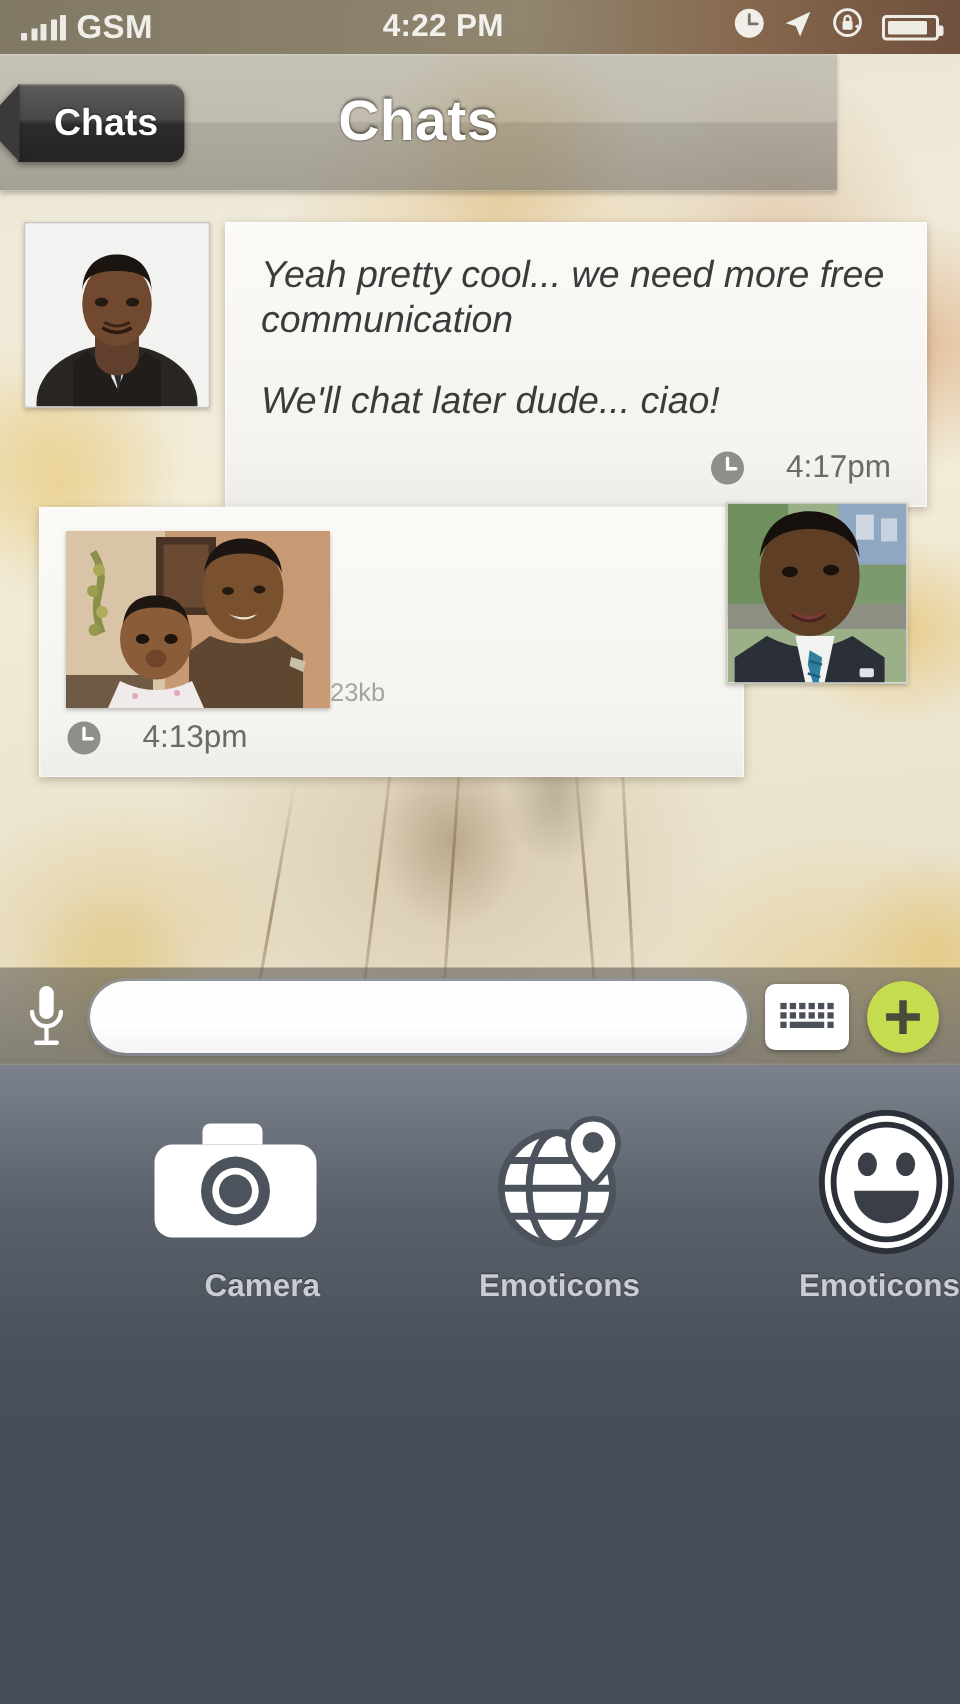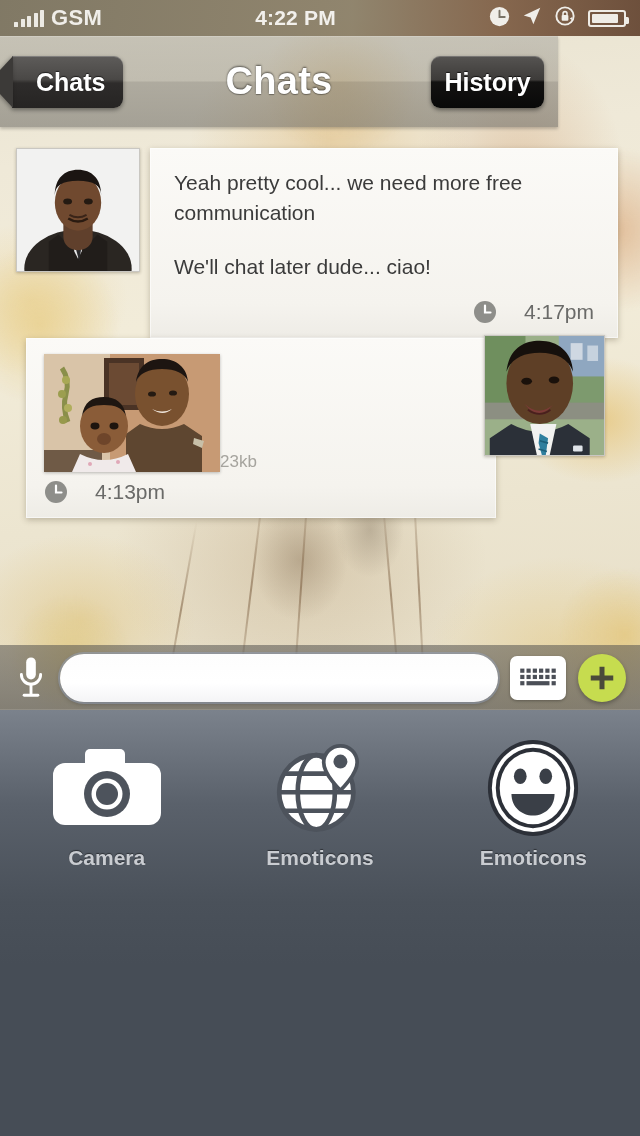--- a/index.html
+++ b/index.html
@@ -110,21 +110,21 @@
   .messages { position:absolute; left:0; top:127px; width:640px; height:518px; z-index:10; }
 
   .msg-row { position:absolute; display:flex; }
   .bubble {
     background:linear-gradient(to bottom,#fbfaf7 0%,#f5f3ee 82%,#eeece6 100%);
     box-shadow:0 2px 6px rgba(60,50,30,.28), 0 0 0 1px rgba(255,255,255,.55) inset;
   }
   .avatar { background:#fff; border:1px solid #c9c7c2; box-shadow:0 1px 3px rgba(60,50,30,.3); overflow:hidden; position:relative; }
   .avatar svg { display:block; width:100%; height:100%; }
 
-  .msg-text { font-size:21px; line-height:30px; color:#3b3b3b; }
+  .msg-text { font-size:25px; line-height:30px; color:#3b3b3b;font-style:italic; }
   .msg-text .gap { display:block; height:24px; }
   .meta { display:flex; align-items:center; gap:27px; }
   .clock-ic { width:24px; height:24px; flex:0 0 auto; }
   .time { font-size:21px; color:#6a6a68; }
   .kb-size { font-size:17px; color:#a6a49e; }
 
   
   .inputbar {
     position:absolute; left:0; top:645px; width:640px; height:65px; z-index:25;
     background:linear-gradient(to bottom, rgba(86,84,80,.55), rgba(70,68,64,.62));
@@ -149,21 +149,21 @@
     box-shadow:0 2px 4px rgba(0,0,0,.3);
   }
 
   
   .attach-panel {
     position:absolute; left:0; top:710px; width:640px; height:426px; z-index:20;
     background:linear-gradient(to bottom,#7b828c 0%,#5a616b 22%,#4a515a 45%,#464d56 60%,#464d56 100%);
   }
   .attach-row { display:flex; height:180px; padding-top:34px; }
   .attach-item {
-    flex:1; display:flex; flex-direction:column; align-items:center; gap:14px;
+    flex:1; display:flex; flex-direction:column; align-items:flex-end; gap:14px;
   }
   .attach-icon { height:88px; display:flex; align-items:center; justify-content:center; }
   .attach-label {
     font-size:21px; font-weight:bold; color:#c9ccd1;
     text-shadow:0 -1px 1px rgba(0,0,0,.45);
   }
 </style>
 </head>
 <body>
 
@@ -219,23 +219,20 @@
           <i></i>
         </span>
     </div>
   </div>
 
   <div class="navbar">
     <div class="back-btn">
       <span>Chats</span>
     </div>
     <div class="nav-title">Chats</div>
-    <div class="hist-btn">
-      <span>History</span>
-    </div>
   </div>
 
   <div class="messages">
 
     <div class="msg-row" style="left:16px;top:21px;">
       <div class="avatar" style="width:124px;height:124px;">
         <svg viewBox="0 0 100 100">
           <rect width="100" height="100" fill="#f2f2f1"></rect>
           <ellipse cx="50" cy="98" rx="44" ry="32" fill="#2a2622"></ellipse>
           <path d="M34 70 L50 86 L66 70 L74 76 L74 100 L26 100 L26 76z" fill="#211d1a"></path>

